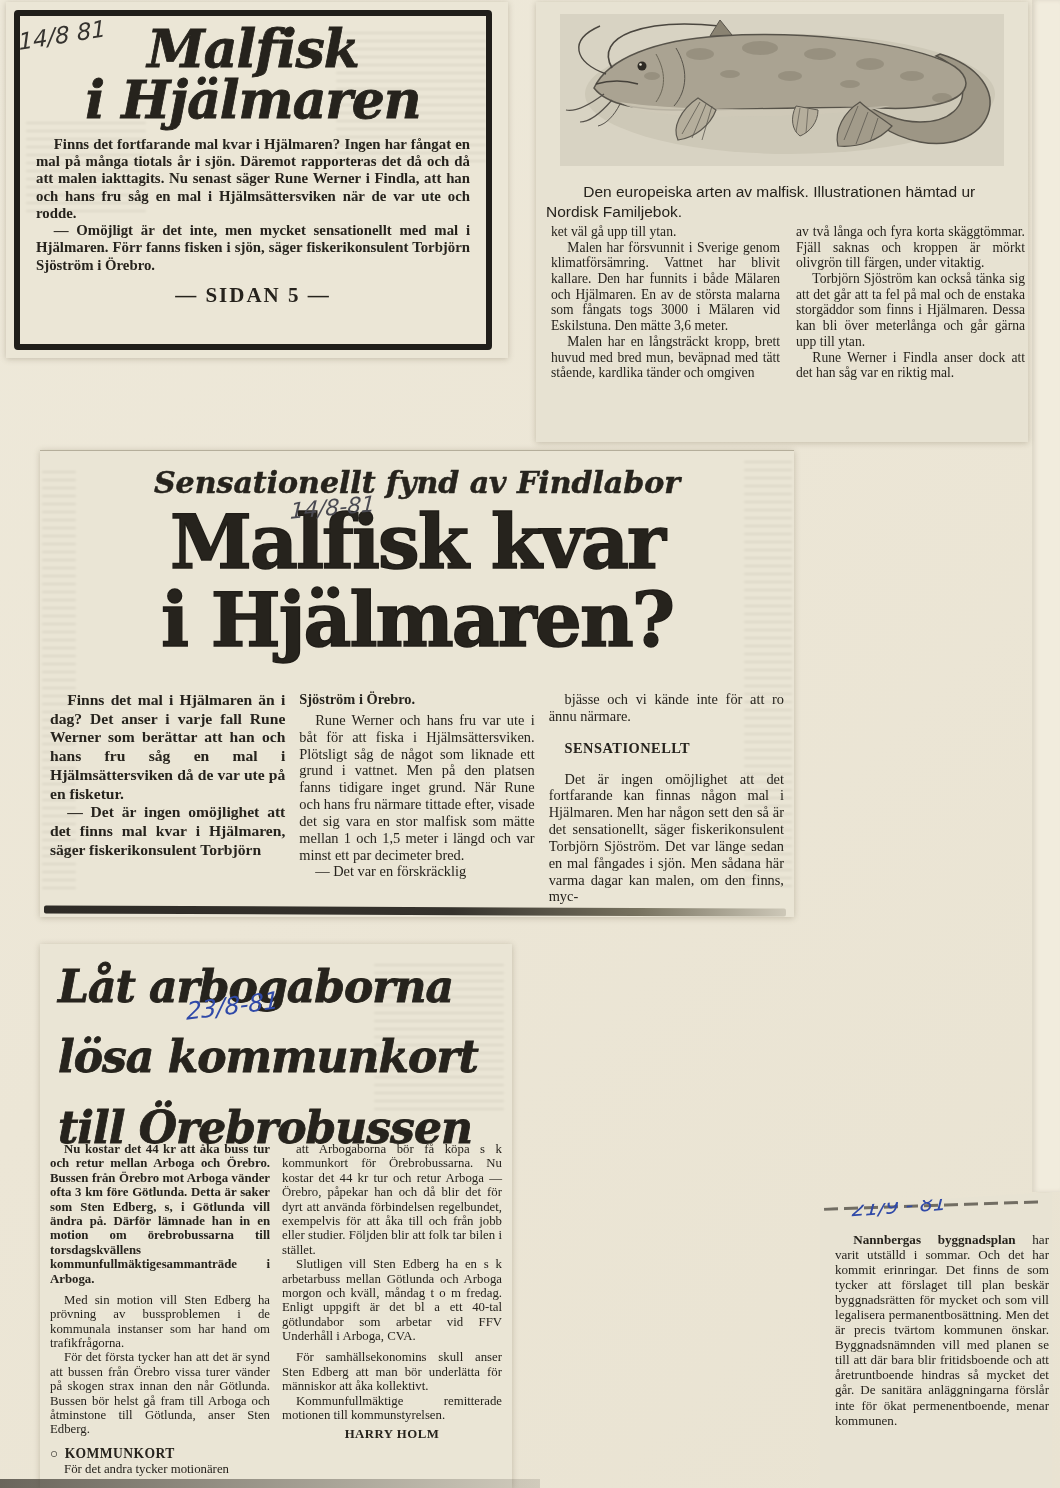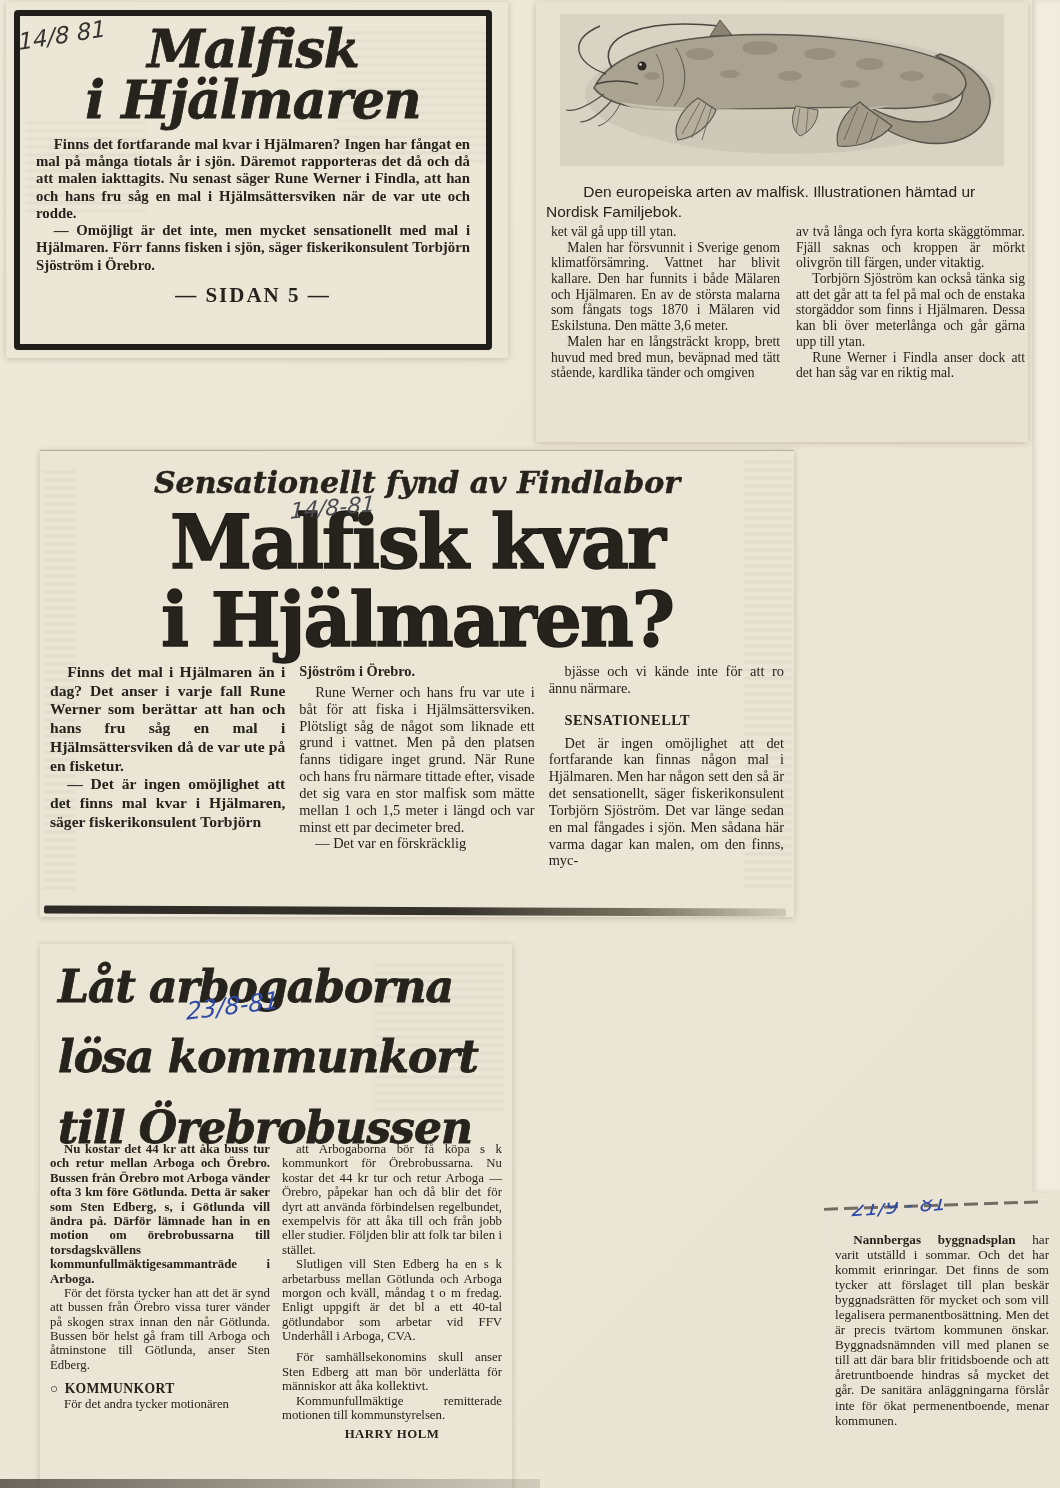--- a/index.html
+++ b/index.html
@@ -36,27 +36,27 @@
   .illo-col p{margin:0;}
   .illo-col p.ind{text-indent:1.2em;}
 
   
   .main-art{left:40px;top:450px;width:754px;height:466px;background:#eae5d5;border-top:1px solid #b5ae9b;}
   .kicker{margin:14px 30px 0;text-align:center;font-family:"DejaVu Serif",serif;font-style:italic;
         font-weight:bold;font-size:30px;-webkit-text-stroke:.5px #26231d;}
   .main-hw{left:250px;top:44px;font-size:22px;color:#4a4a52;transform:rotate(-5deg) skewX(-8deg);}
   .main-headline{margin:4px 0 0;text-align:center;font-family:"DejaVu Serif",serif;font-weight:bold;
         font-size:74px;line-height:1.05;letter-spacing:-2px;-webkit-text-stroke:1.4px #201d18;}
-  .main-cols{position:absolute;left:10px;top:212px;width:734px;display:flex;gap:14px;}
+  .main-cols{position:absolute;left:10px;top:240px;width:734px;display:flex;gap:14px;}
   .main-col{flex:1;}
   .main-col p{margin:0;text-align:justify;}
   .col-bold p{font-weight:bold;font-size:15.6px;line-height:1.2;text-indent:1.1em;}
   .col-reg p{font-size:14.4px;line-height:1.17;text-indent:1.1em;}
   .col-lead{font-weight:bold;font-size:16px;margin:0 0 4px !important;text-indent:0 !important;}
-  .subhead{font-weight:bold;font-size:14.6px;letter-spacing:.5px;margin:15px 0 6px !important;
+  .subhead{font-weight:bold;font-size:14.6px;letter-spacing:.5px;margin:15px 0 14px !important;
         text-indent:1.1em !important;text-align:left !important;}
   .cut-bar{position:absolute;left:4px;bottom:2px;width:742px;height:8px;border-radius:2px;
         background:linear-gradient(90deg,#2e2b26 0%,#35322c 55%,#77725f 80%,rgba(120,114,98,.25) 100%);
         transform:rotate(.25deg);}
 
   
   .bus{left:40px;top:944px;width:472px;height:544px;background:#eae5d5;}
   .bus-headline{position:absolute;left:18px;top:8px;margin:0;font-family:"DejaVu Serif",serif;
         font-style:italic;font-weight:bold;font-size:44px;line-height:1.6;letter-spacing:-1px;
         -webkit-text-stroke:.8px #26231d;white-space:nowrap;}
@@ -144,21 +144,21 @@
         <path d="M236,92 C230,104 232,116 240,122 C250,118 258,108 258,96 Z" fill="#b5ae9c" stroke="#5d5950" stroke-width="1"></path>
         <path d="M240,94 L236,118 M248,95 L246,119" stroke="#5d5950" stroke-width=".7" fill="none"></path>
         <path d="M300,88 C284,98 274,116 278,132 C298,134 320,126 332,112 C322,104 308,96 300,88 Z" fill="#a29b8a" stroke="#57534a" stroke-width="1.2"></path>
         <path d="M298,92 L284,126 M308,98 L296,130 M318,104 L310,128" stroke="#5d5950" stroke-width=".8" fill="none"></path>
       </svg>
     </figure>
     <p class="caption">Den europeiska arten av malfisk. Illustrationen hämtad ur Nordisk Familjebok.</p>
     <div class="illo-cols">
       <div class="illo-col">
         <p>ket väl gå upp till ytan.</p>
-        <p class="ind">Malen har försvunnit i Sverige genom klimatförsämring. Vattnet har blivit kallare. Den har funnits i både Mälaren och Hjälmaren. En av de största malarna som fångats togs 1870 i Mälaren vid Eskilstuna. Den mätte 3,6 meter.</p>
+        <p class="ind">Malen har försvunnit i Sverige genom klimatförsämring. Vattnet har blivit kallare. Den har funnits i både Mälaren och Hjälmaren. En av de största malarna som fångats togs 3000 i Mälaren vid Eskilstuna. Den mätte 3,6 meter.</p>
         <p class="ind">Malen har en långsträckt kropp, brett huvud med bred mun, beväpnad med tätt stående, kardlika tänder och omgiven</p>
       </div>
       <div class="illo-col">
         <p>av två långa och fyra korta skäggtömmar. Fjäll saknas och kroppen är mörkt olivgrön till färgen, under vitaktig.</p>
         <p class="ind">Torbjörn Sjöström kan också tänka sig att det går att ta fel på mal och de enstaka storgäddor som finns i Hjälmaren. Dessa kan bli över meterlånga och går gärna upp till ytan.</p>
         <p class="ind">Rune Werner i Findla anser dock att det han såg var en riktig mal.</p>
       </div>
     </div>
   </section>
 
@@ -194,20 +194,21 @@
     <div class="ghost" style="right:8px;top:20px;width:130px;height:150px;"></div>
     <h2 class="bus-headline">
       <span>Låt arbogaborna</span><br>
       <span>lösa kommunkort</span><br>
       <span>till Örebrobussen</span>
     </h2>
     <div class="hw bus-hw">23/8-81</div>
     <div class="bus-cols">
       <div class="bus-col">
         <p class="bus-lead">Nu kostar det 44 kr att åka buss tur och retur mellan Arboga och Örebro. Bussen från Örebro mot Arboga vänder ofta 3 km före Götlunda. Detta är saker som Sten Edberg, s, i Götlunda vill ändra på. Därför lämnade han in en motion om örebrobussarna till torsdagskvällens kommunfullmäktigesammanträde i Arboga.</p>
+        <p class="bus-gap">Med sin motion vill Sten Edberg ha prövning av bussproblemen i de kommunala instanser som har hand om trafikfrågorna.</p>
         <p>För det första tycker han att det är synd att bussen från Örebro vissa turer vänder på skogen strax innan den når Götlunda. Bussen bör helst gå fram till Arboga och åtminstone till Götlunda, anser Sten Edberg.</p>
         <div class="bus-subhead">
           <span class="bullet">○</span><span>KOMMUNKORT</span>
         </div>
         <p>För det andra tycker motionären</p>
       </div>
       <div class="bus-col">
         <p>att Arbogaborna bör få köpa s k kommunkort för Örebrobussarna. Nu kostar det 44 kr tur och retur Arboga — Örebro, påpekar han och då blir det för dyrt att använda förbindelsen regelbundet, exempelvis för att åka till och från jobb eller studier. Följden blir att folk tar bilen i stället.</p>
         <p>Slutligen vill Sten Edberg ha en s k arbetarbuss mellan Götlunda och Arboga morgon och kväll, måndag t o m fredag. Enligt uppgift är det bl a ett 40-tal götlundabor som arbetar vid FFV Underhåll i Arboga, CVA.</p>
         <p class="bus-gap">För samhällsekonomins skull anser Sten Edberg att man bör underlätta för människor att åka kollektivt.</p>

